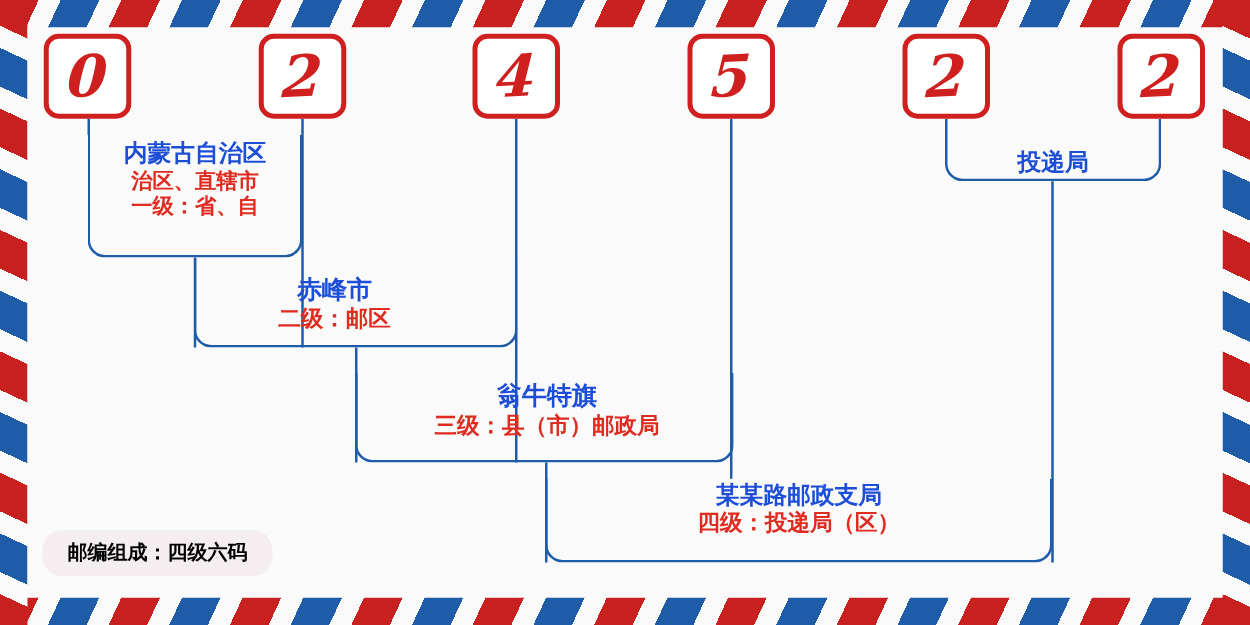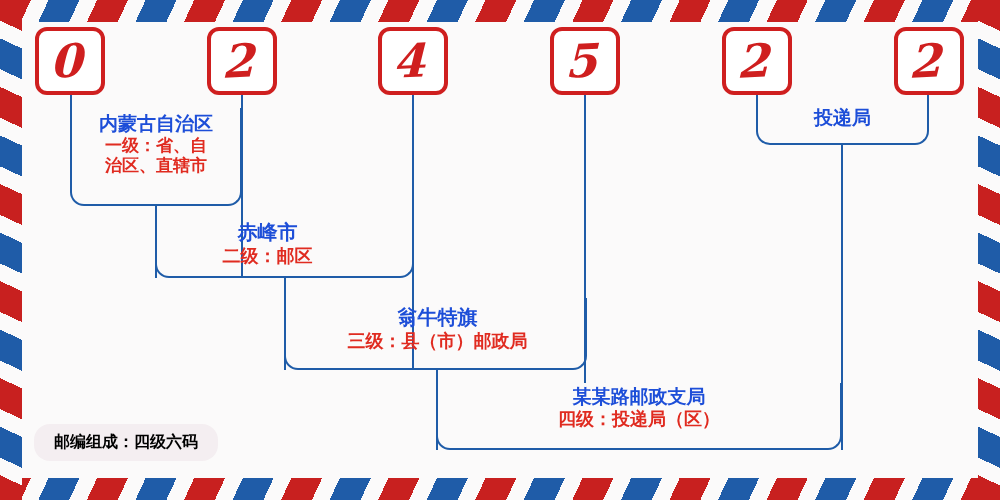--- a/index.html
+++ b/index.html
@@ -137,32 +137,32 @@
     <span class="digit-glyph">5</span>
   </div>
   <div class="digit-cell" style="left:722px;top:27px;">
     <span class="digit-glyph">2</span>
   </div>
   <div class="digit-cell" style="left:894px;top:27px;">
     <span class="digit-glyph">2</span>
   </div>
 
   <div class="bracket" style="left:756px;top:95px;width:173px;height:50px;"></div>
-  <div class="label-block s5" style="left:756px;top:107px;width:173px;">
+  <div class="label-block s5" style="left:756px;top:120px;width:173px;">
     <div class="lbl-name">投递局</div>
   </div>
 
   <div class="stem" style="left:841px;top:145px;height:305px;"></div>
 
   <div class="drop" style="left:70px;top:95px;height:13px;"></div>
   <div class="bracket" style="left:70px;top:108px;width:172px;height:98px;"></div>
   <div class="label-block s1" style="left:70px;top:113px;width:172px;">
     <div class="lbl-name">内蒙古自治区</div>
+    <div class="lbl-level">治区、直辖市</div>
     <div class="lbl-level">一级：省、自</div>
-    <div class="lbl-level">治区、直辖市</div>
   </div>
 
   <div class="stem" style="left:155px;top:206px;height:72px;"></div>
 
   <div class="drop" style="left:241px;top:95px;height:183px;"></div>
   <div class="bracket" style="left:155px;top:206px;width:259px;height:72px;"></div>
   <div class="label-block s2" style="left:155px;top:221px;width:225px;">
     <div class="lbl-name">赤峰市</div>
     <div class="lbl-level">二级：邮区</div>
   </div>

